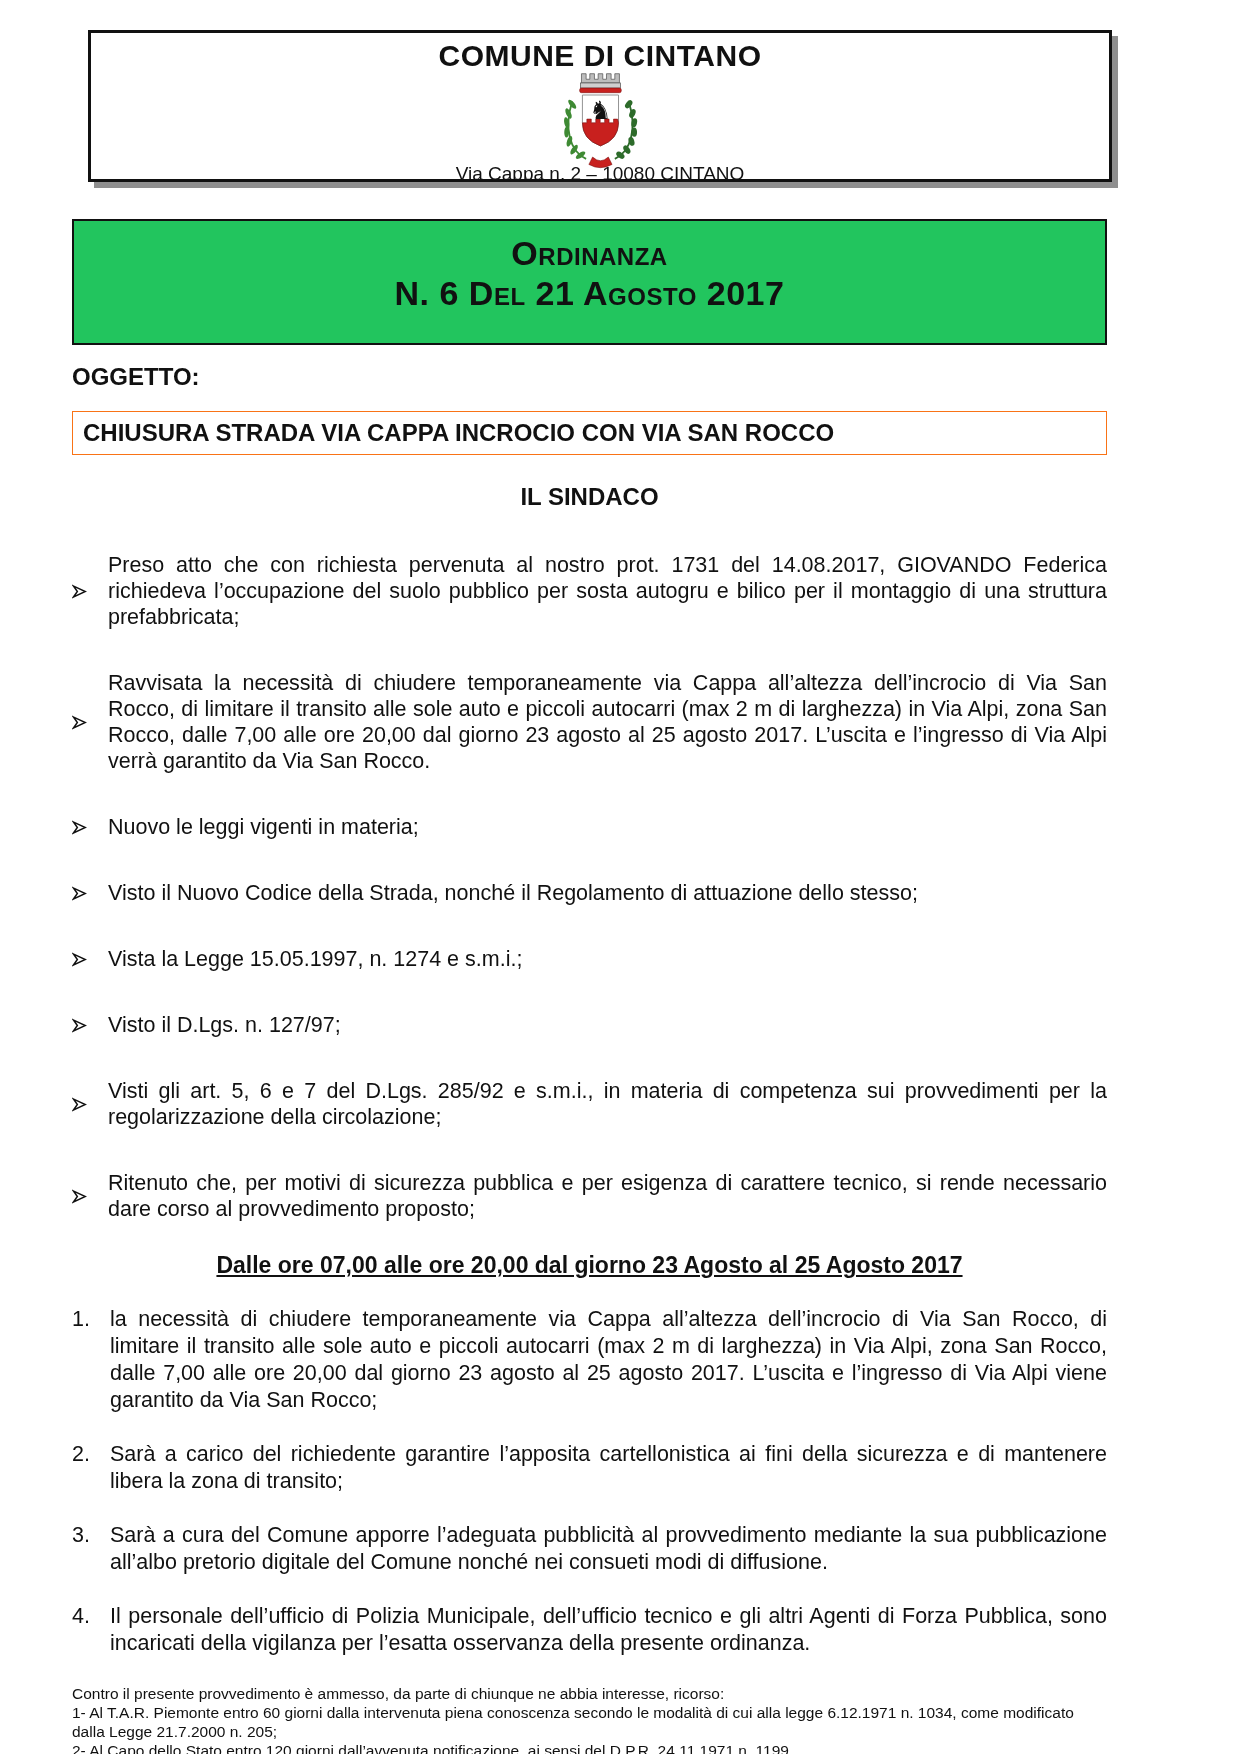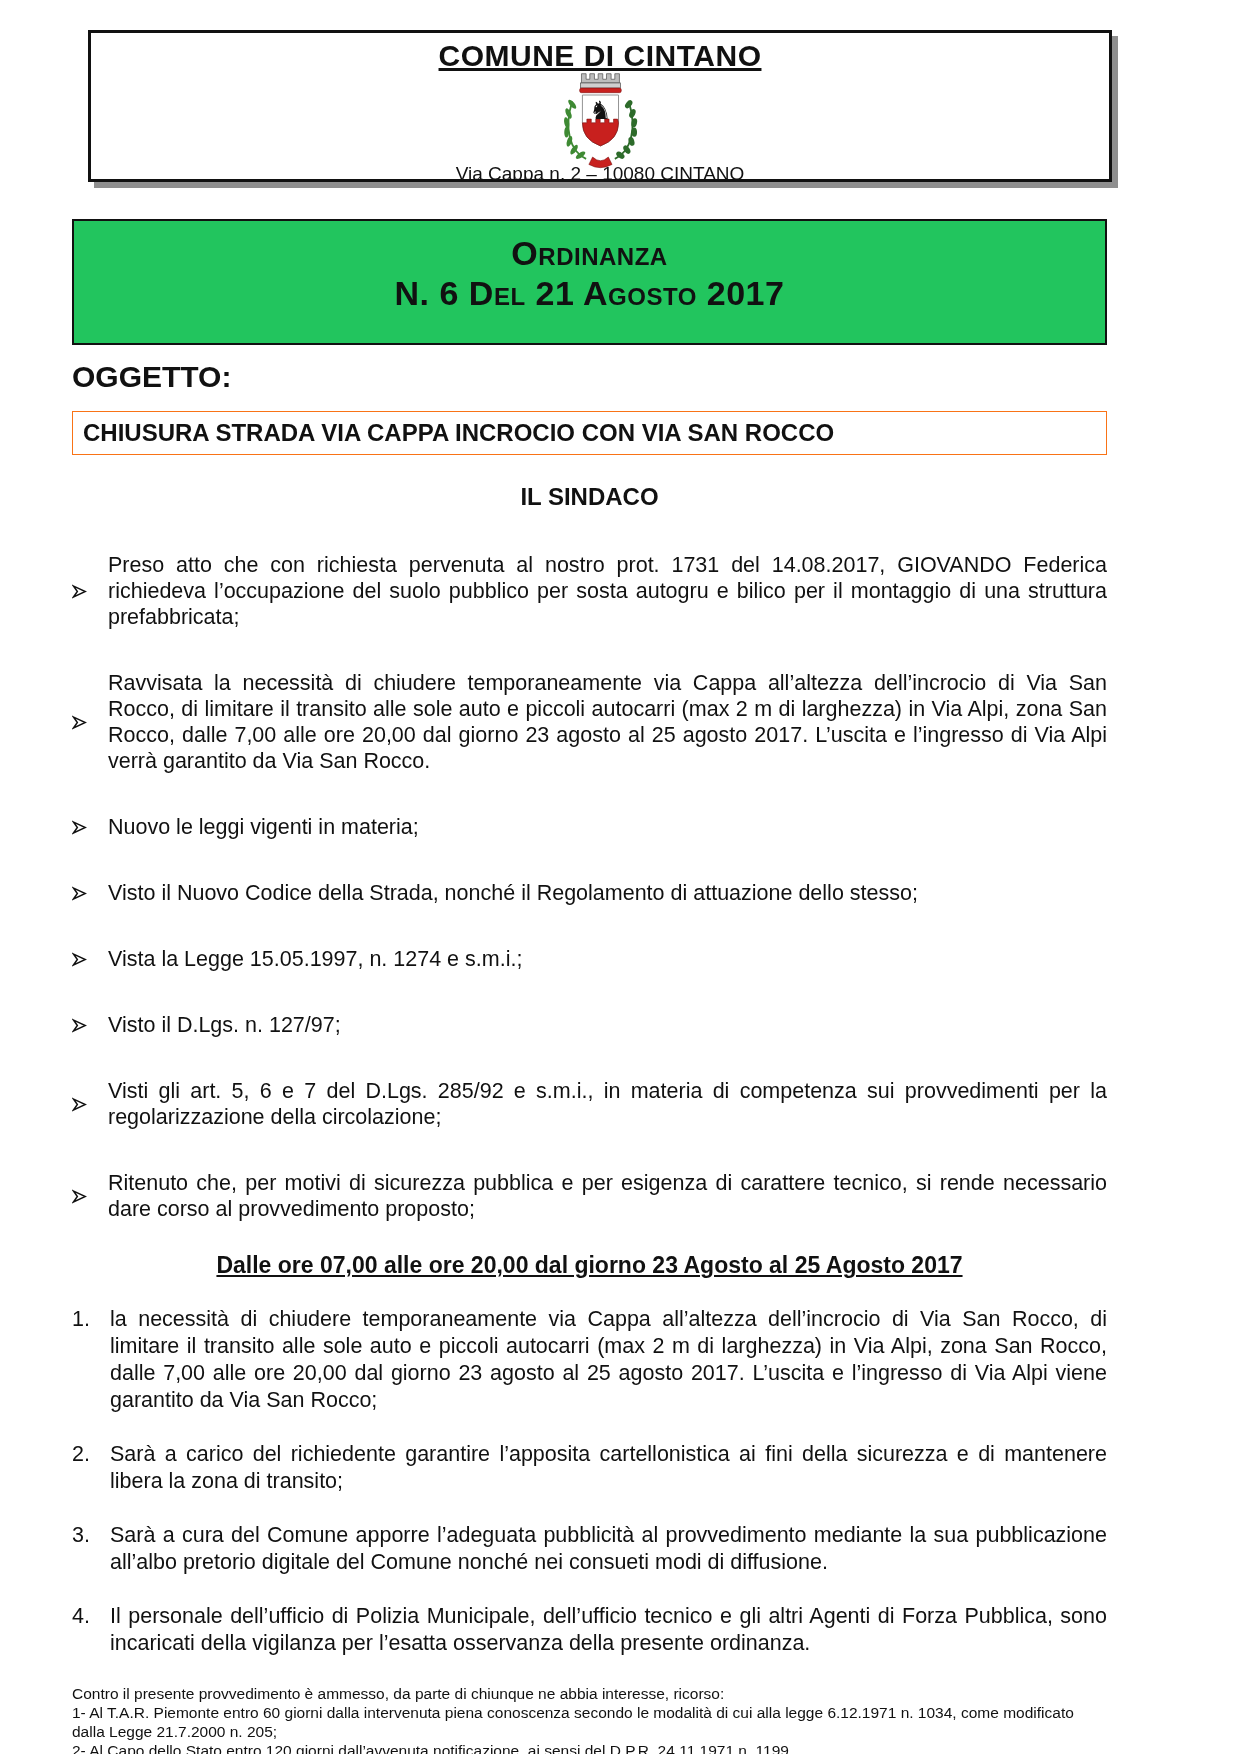--- a/index.html
+++ b/index.html
@@ -18,21 +18,20 @@
   .header-box{
     margin-left:16px;
     width:1024px;
     height:152px;
     border:3px solid #111;
     box-shadow:6px 6px 0 0 #8f8f8f;
     background:#fff;
     text-align:center;
     box-sizing:border-box;
     overflow:hidden;
-    text-decoration:underline;
   }
   .header-title{
     font-size:30px;font-weight:bold;letter-spacing:0.5px;
     margin-top:7px;line-height:32px;
   }
   .crest{display:block;margin:0 auto;margin-top:-2px;}
   .header-address{font-size:19px;line-height:20px;margin-top:-6px;text-align:center;}
   
   .ord-box{
     margin-top:37px;
@@ -44,21 +43,21 @@
     background:#22c55e;
   }
   .ord-line{
     font-weight:bold;
     font-variant:small-caps;
     font-size:34px;
     line-height:40px;
     letter-spacing:0.5px;
   }
   
-  .oggetto-label{font-size:30px;font-weight:bold;margin-top:17px;line-height:30px;}
+  .oggetto-label{font-size:24px;font-weight:bold;margin-top:17px;line-height:30px;}
   .subject-box{
     margin-top:19px;
     width:1035px;
     border:1px solid #f97316;
     box-sizing:border-box;
     padding:6px 10px;
     font-size:24px;font-weight:bold;line-height:30px;
     background:#fff;
   }
   .sindaco{margin-top:27px;text-align:center;font-size:24px;font-weight:bold;line-height:30px;}

